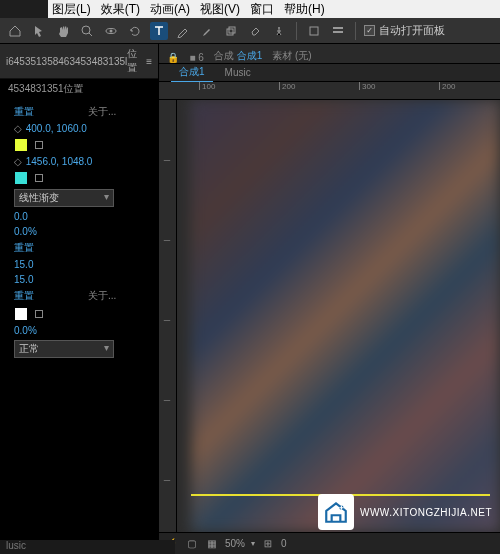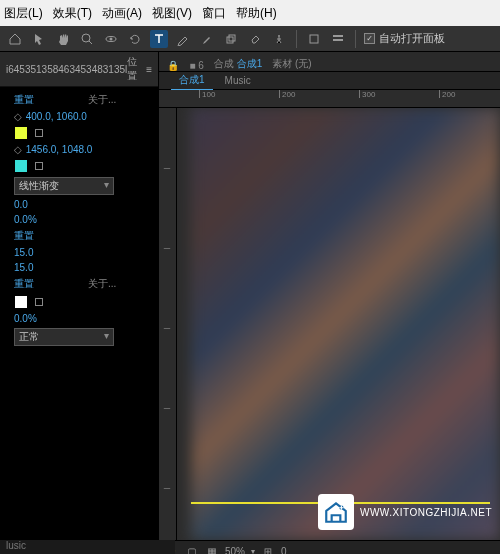--- a/index.html
+++ b/index.html
@@ -1,17 +1,17 @@
 <!DOCTYPE html>
 <html><head>
 <meta charset="utf-8">
 <style>
 * { margin:0; padding:0; box-sizing:border-box; font-family:"Microsoft YaHei",Arial,sans-serif; }
 body { background:#1e1e1e; color:#ccc; font-size:11px; width:500px; height:554px; overflow:hidden; position:relative; }
-.menubar { background:#f0f0f0; color:#000; height:26px; display:flex; align-items:center; padding:0 4px; gap:10px; font-size:12px; }
+.menubar { background:#f0f0f0; color:#000; height:18px; display:flex; align-items:center; padding:0 4px; gap:10px; font-size:12px;margin-left:48px; }
 .menubar span { cursor:default; }
 .toolbar { background:#333; height:26px; display:flex; align-items:center; padding:0 6px; gap:6px; border-bottom:1px solid #000; }
 .tool { width:18px; height:18px; display:flex; align-items:center; justify-content:center; color:#999; }
 .tool.sel { background:#1a4d7a; color:#fff; border-radius:2px; }
 .sep { width:1px; height:18px; background:#555; margin:0 2px; }
 .chk { display:flex; align-items:center; gap:4px; color:#ccc; font-size:11px; }
 .chk .box { width:11px; height:11px; border:1px solid #888; background:#444; display:flex; align-items:center; justify-content:center; font-size:8px; color:#ccc; }
 .main { display:flex; height:calc(100% - 44px); }
 .left { width:159px; background:#000000; border-right:1px solid #000; display:flex; flex-direction:column; }
 .left-hdr { background:#2a2a2a; padding:3px 6px; font-size:10px; color:#aaa; border-bottom:1px solid #111; display:flex; justify-content:space-between; align-items:center; }
@@ -148,20 +148,21 @@
   </label>
 </div>
 
 <div class="main">
   <div class="left">
     <div class="left-hdr">
       <span>i645351358463453483135l</span>
       <span>位 置</span>
       <span>≡</span>
     </div>
+    <div class="pos-row">4534831351位置</div>
     <div class="props">
       <div class="prow hdr">
         <span class="label">重置</span>
         <span class="link">关于...</span>
       </div>
       <div class="prow">
         <span style="color:#888">◇</span>
         <span class="valtxt">400.0, 1060.0</span>
       </div>
       <div class="prow">

